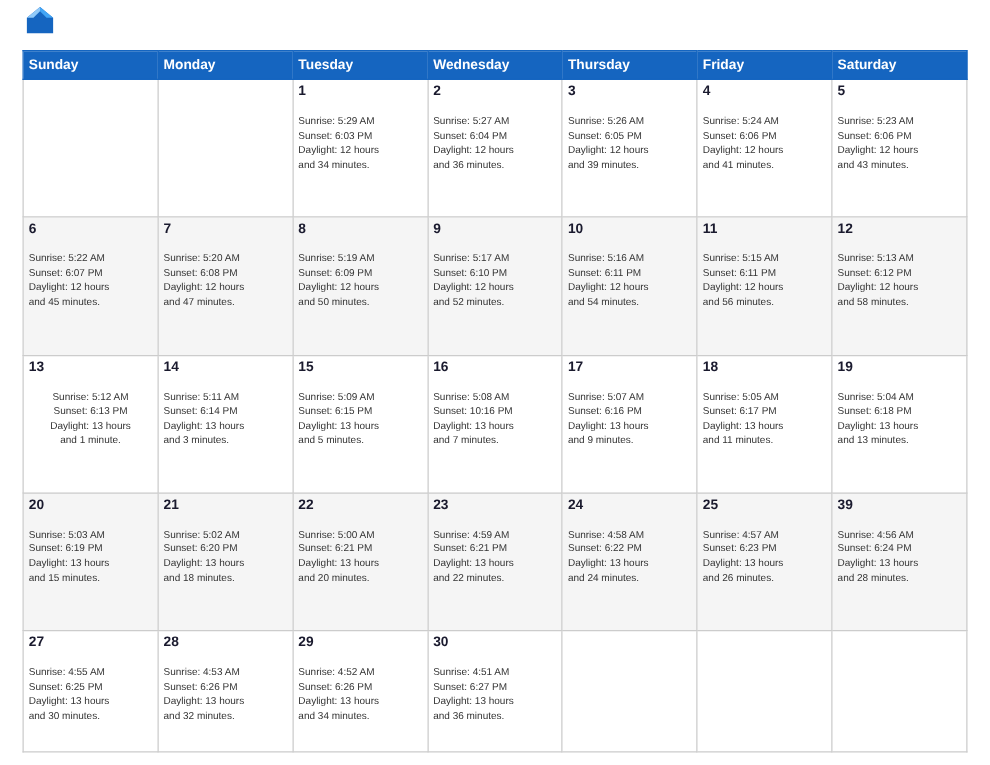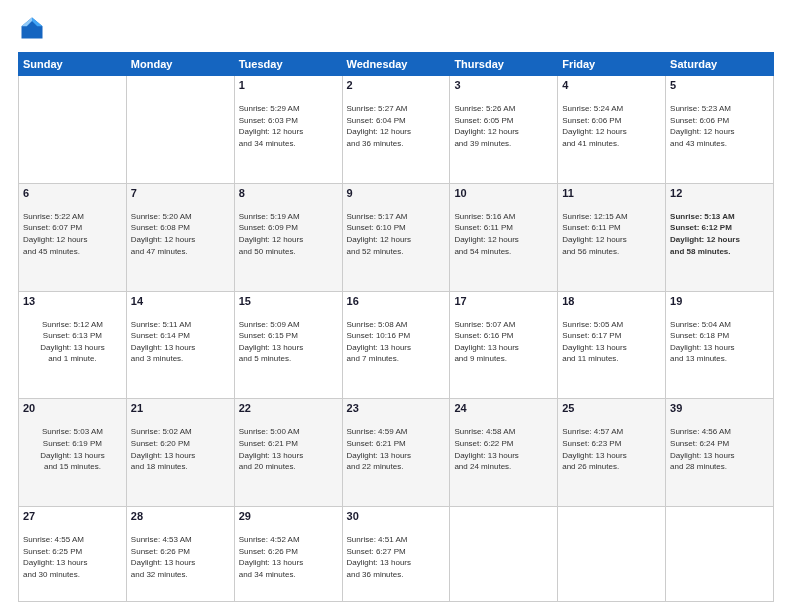--- a/index.html
+++ b/index.html
@@ -6,21 +6,21 @@
     body {
       width: 792px;
       height: 612px;
       font-family: Arial, Helvetica, sans-serif;
       background: #fff;
       overflow: hidden;
     }
     .page {
       width: 792px;
       height: 612px;
-      padding: 14px 18px 10px 18px;
+      padding: 2px 18px 10px 18px;
       display: flex;
       flex-direction: column;
     }
     .header {
       display: flex;
       justify-content: space-between;
       align-items: flex-start;
       margin-bottom: 10px;
     }
     .logo {
@@ -215,28 +215,28 @@
           </td>
           <td>
             <span class="day-num">10</span>
             <div class="day-info" style="white-space: pre-line;">Sunrise: 5:16 AM
 Sunset: 6:11 PM
 Daylight: 12 hours
 and 54 minutes.</div>
           </td>
           <td>
             <span class="day-num">11</span>
-            <div class="day-info" style="white-space: pre-line;">Sunrise: 12:15 AM
+            <div class="day-info" style="white-space: pre-line;">Sunrise: 5:15 AM
 Sunset: 6:11 PM
 Daylight: 12 hours
 and 56 minutes.</div>
           </td>
           <td>
             <span class="day-num">12</span>
-            <div class="day-info" style="white-space: pre-line; font-weight: bold;">Sunrise: 5:13 AM
+            <div class="day-info" style="white-space: pre-line;">Sunrise: 5:13 AM
 Sunset: 6:12 PM
 Daylight: 12 hours
 and 58 minutes.</div>
           </td>
         </tr>
         <tr class="row-white">
           <td>
             <span class="day-num">13</span>
             <div class="day-info" style="white-space: pre-line; text-align: center;">Sunrise: 5:12 AM
 Sunset: 6:13 PM
@@ -282,21 +282,21 @@
             <span class="day-num">19</span>
             <div class="day-info" style="white-space: pre-line;">Sunrise: 5:04 AM
 Sunset: 6:18 PM
 Daylight: 13 hours
 and 13 minutes.</div>
           </td>
         </tr>
         <tr class="row-shaded">
           <td>
             <span class="day-num">20</span>
-            <div class="day-info" style="white-space: pre-line; text-align: center;">Sunrise: 5:03 AM
+            <div class="day-info" style="white-space: pre-line;">Sunrise: 5:03 AM
 Sunset: 6:19 PM
 Daylight: 13 hours
 and 15 minutes.</div>
           </td>
           <td>
             <span class="day-num">21</span>
             <div class="day-info" style="white-space: pre-line;">Sunrise: 5:02 AM
 Sunset: 6:20 PM
 Daylight: 13 hours
 and 18 minutes.</div>

